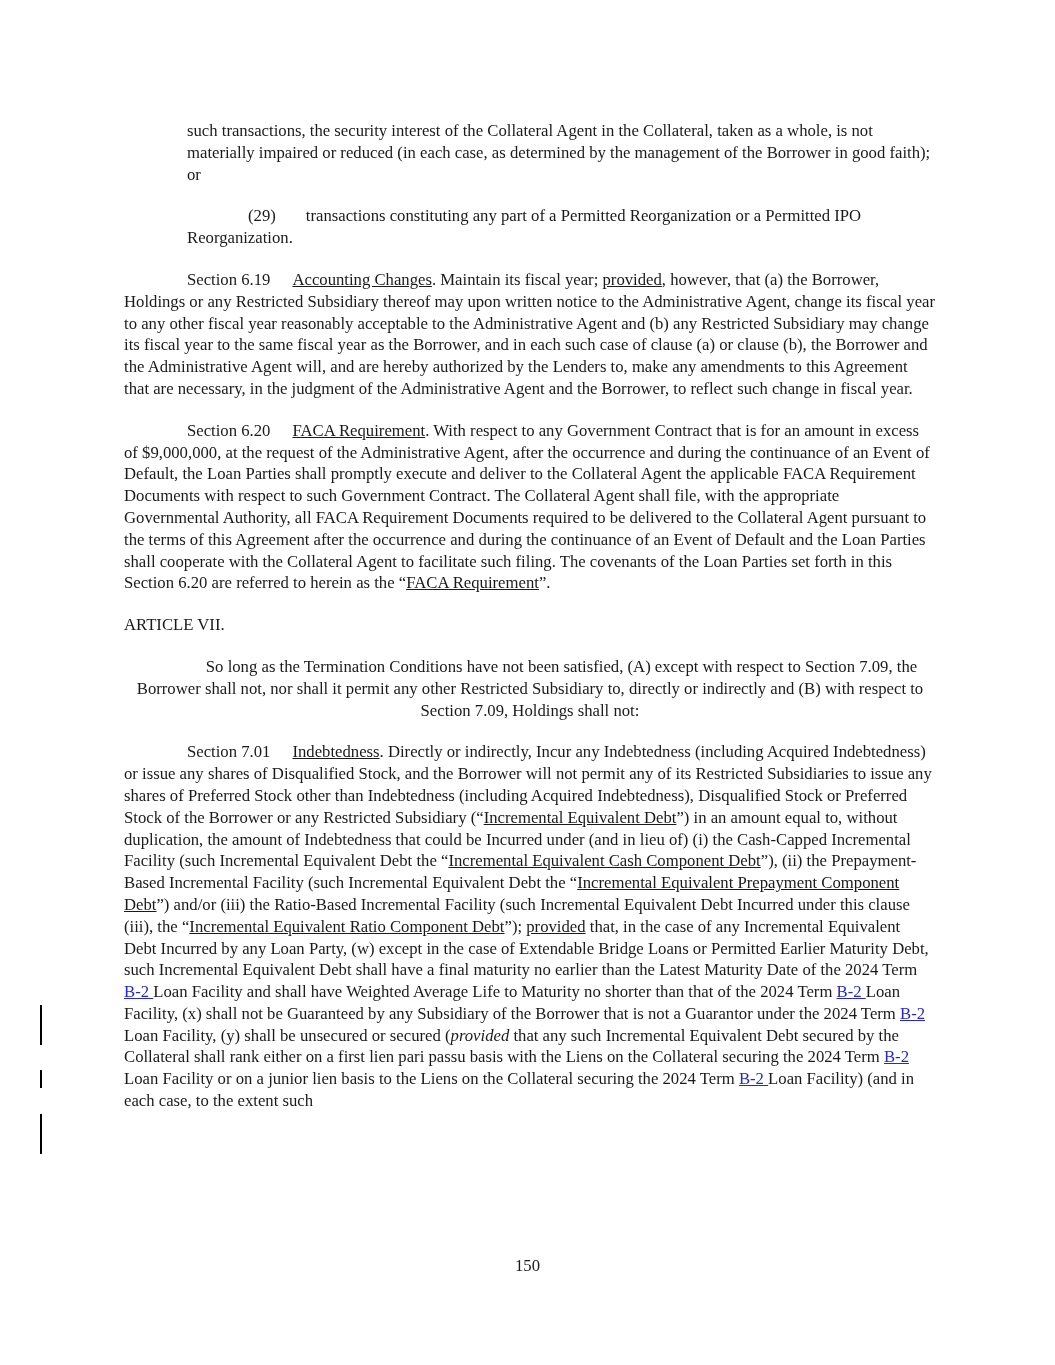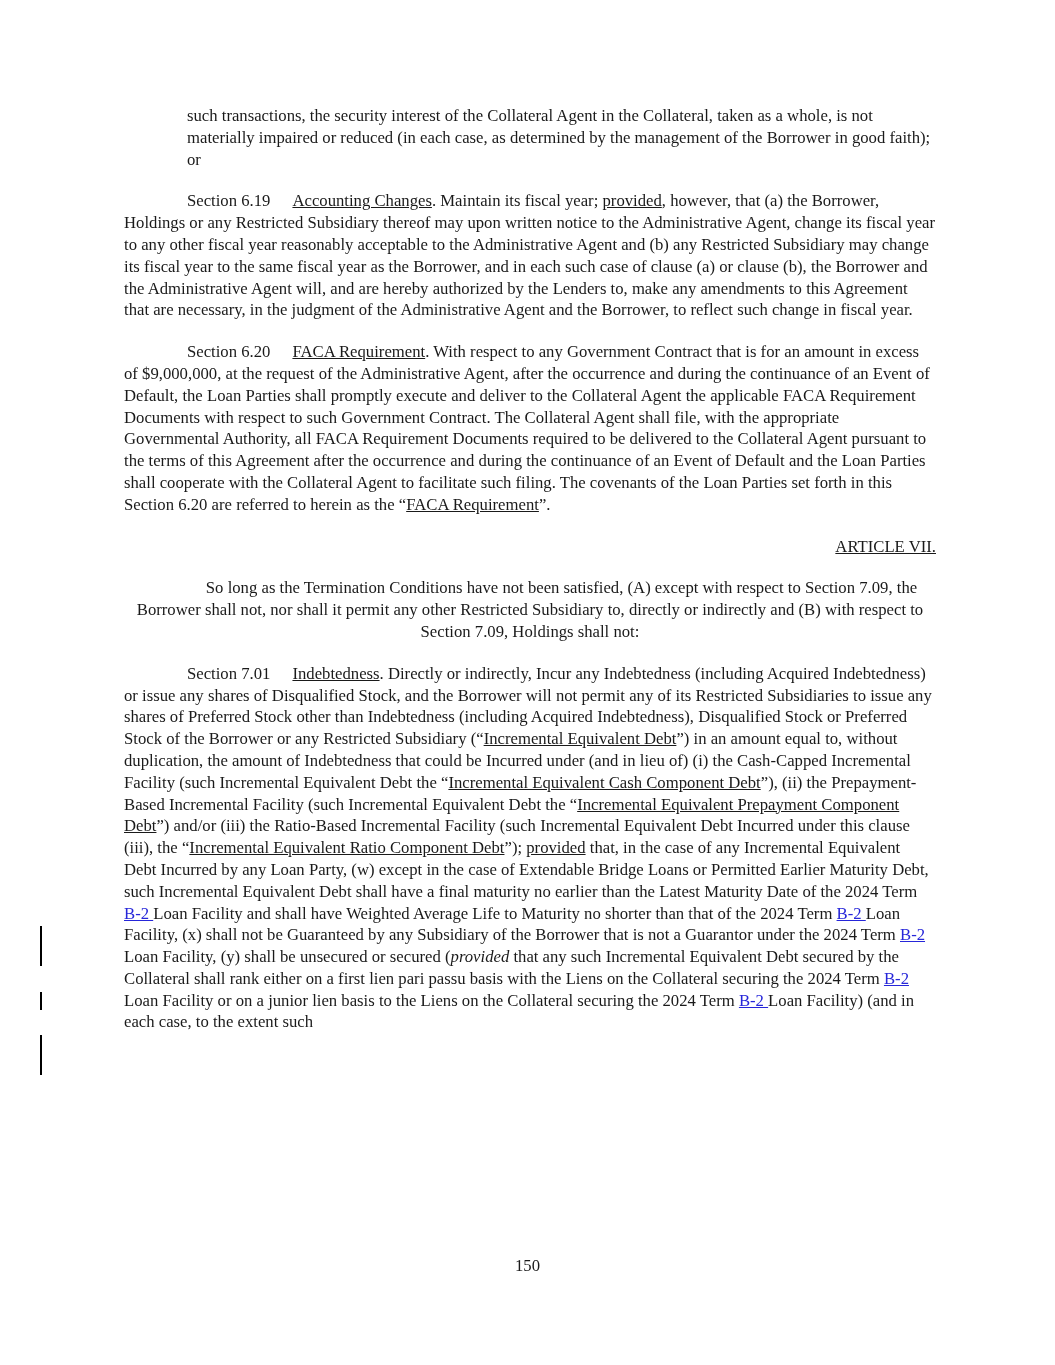--- a/index.html
+++ b/index.html
@@ -10,29 +10,29 @@
     background:#ffffff;
     overflow:hidden;
     font-family:"Liberation Serif","DejaVu Serif",serif;
     font-size:16.7px;
     line-height:21.8px;
     color:var(--text-color,#1a1a1a);
   }
   .content{
     position:absolute;
     left:124px;
-    top:105px;
+    top:120px;
     width:812px;
   }
   .para{margin:0 0 20px 0;text-align:left;}
   .para.blockquote{margin-left:63px;}
   .para.blockquote-item{margin-left:63px;text-indent:61px;}
   .para.section{text-indent:63px;}
   .para.intro{text-indent:63px;text-align:center;}
-  .para.heading{text-align:right;text-indent:0;text-decoration:underline;}
+  .para.heading{text-align:left;text-indent:0;}
   .para:last-child{margin-bottom:0;}
   .seg-n{}
   .seg-u{text-decoration:underline;}
   .seg-i{font-style:italic;}
   .seg-ins{color:var(--ins-color,#2626d9);text-decoration:underline;}
   .tab{display:inline-block;}
   .change-bar{
     position:absolute;
     left:-84px;
     width:2px;
@@ -45,20 +45,21 @@
     width:1055px;
     text-align:center;
   }
 </style>
 </head>
 <body>
 
 <div class="page" style="--text-color: #1a1a1a; --ins-color: #2626d9; --bar-color: #000000;">
   <div class="content" id="doc-content">
       <div class="para blockquote"><span class="seg-n">such transactions, the security interest of the Collateral Agent in the Collateral, taken as a whole, is not materially impaired or reduced (in each case, as determined by the management of the Borrower in good faith); or</span></div>
+      <div class="para blockquote-item"><span class="seg-n">(29)</span><span class="tab" style="width: 30px;"></span><span class="seg-n">transactions constituting any part of a Permitted Reorganization or a Permitted IPO Reorganization.</span></div>
       <div class="para section"><span class="seg-n">Section 6.19</span><span class="tab" style="width: 22px;"></span><span class="seg-u">Accounting Changes</span><span class="seg-n">.  Maintain its fiscal year; </span><span class="seg-u">provided</span><span class="seg-n">, however, that (a) the Borrower, Holdings or any Restricted Subsidiary thereof may upon written notice to the Administrative Agent, change its fiscal year to any other fiscal year reasonably acceptable to the Administrative Agent and (b) any Restricted Subsidiary may change its fiscal year to the same fiscal year as the Borrower, and in each such case of clause (a) or clause (b), the Borrower and the Administrative Agent will, and are hereby authorized by the Lenders to, make any amendments to this Agreement that are necessary, in the judgment of the Administrative Agent and the Borrower, to reflect such change in fiscal year.</span></div>
       <div class="para section"><span class="seg-n">Section 6.20</span><span class="tab" style="width: 22px;"></span><span class="seg-u">FACA Requirement</span><span class="seg-n">.  With respect to any Government Contract that is for an amount in excess of $9,000,000, at the request of the Administrative Agent, after the occurrence and during the continuance of an Event of Default, the Loan Parties shall promptly execute and deliver to the Collateral Agent the applicable FACA Requirement Documents with respect to such Government Contract. The Collateral Agent shall file, with the appropriate Governmental Authority, all FACA Requirement Documents required to be delivered to the Collateral Agent pursuant to the terms of this Agreement after the occurrence and during the continuance of an Event of Default and the Loan Parties shall cooperate with the Collateral Agent to facilitate such filing. The covenants of the Loan Parties set forth in this Section 6.20 are referred to herein as the “</span><span class="seg-u">FACA Requirement</span><span class="seg-n">”.</span></div>
       <div class="para heading">
         <div><span>ARTICLE VII.</span></div>
       </div>
       <div class="para intro"><span class="seg-n">So long as the Termination Conditions have not been satisfied, (A) except with respect to Section 7.09, the Borrower shall not, nor shall it permit any other Restricted Subsidiary to, directly or indirectly and (B) with respect to Section 7.09, Holdings shall not:</span></div>
       <div class="para section" style="position: relative;"><span class="seg-n">Section 7.01</span><span class="tab" style="width: 22px;"></span><span class="seg-u">Indebtedness</span><span class="seg-n">.  Directly or indirectly, Incur any Indebtedness (including Acquired Indebtedness) or issue any shares of Disqualified Stock, and the Borrower will not permit any of its Restricted Subsidiaries to issue any shares of Preferred Stock other than Indebtedness (including Acquired Indebtedness), Disqualified Stock or Preferred Stock of the Borrower or any Restricted Subsidiary (“</span><span class="seg-u">Incremental Equivalent Debt</span><span class="seg-n">”) in an amount equal to, without duplication, the amount of Indebtedness that could be Incurred under (and in lieu of) (i) the Cash-Capped Incremental Facility (such Incremental Equivalent Debt the “</span><span class="seg-u">Incremental Equivalent Cash Component Debt</span><span class="seg-n">”), (ii) the Prepayment-Based Incremental Facility (such Incremental Equivalent Debt the “</span><span class="seg-u">Incremental Equivalent Prepayment Component Debt</span><span class="seg-n">”) and/or (iii) the Ratio-Based Incremental Facility (such Incremental Equivalent Debt Incurred under this clause (iii), the “</span><span class="seg-u">Incremental Equivalent Ratio Component Debt</span><span class="seg-n">”); </span><span class="seg-u">provided</span><span class="seg-n"> that, in the case of any Incremental Equivalent Debt Incurred by any Loan Party, (w) except in the case of Extendable Bridge Loans or Permitted Earlier Maturity Debt, such Incremental Equivalent Debt shall have a final maturity no earlier than the Latest Maturity Date of the 2024 Term </span><span class="seg-ins">B-2 </span><span class="seg-n">Loan Facility and shall have Weighted Average Life to Maturity no shorter than that of the 2024 Term </span><span class="seg-ins">B-2 </span><span class="seg-n">Loan Facility, (x) shall not be Guaranteed by any Subsidiary of the Borrower that is not a Guarantor under the 2024 Term </span><span class="seg-ins">B-2 </span><span class="seg-n">Loan Facility, (y) shall be unsecured or secured (</span><span class="seg-i">provided</span><span class="seg-n"> that any such Incremental Equivalent Debt secured by the Collateral shall rank either on a first lien pari passu basis with the Liens on the Collateral securing the 2024 Term </span><span class="seg-ins">B-2 </span><span class="seg-n">Loan Facility or on a junior lien basis to the Liens on the Collateral securing the 2024 Term </span><span class="seg-ins">B-2 </span><span class="seg-n">Loan Facility) (and in each case, to the extent such</span><div class="change-bar" style="top: 263.6px; height: 39.6px;"></div><div class="change-bar" style="top: 329px; height: 17.8px;"></div><div class="change-bar" style="top: 372.6px; height: 39.6px;"></div></div>
     </div>
   <div class="footer">
     <span>150</span>

